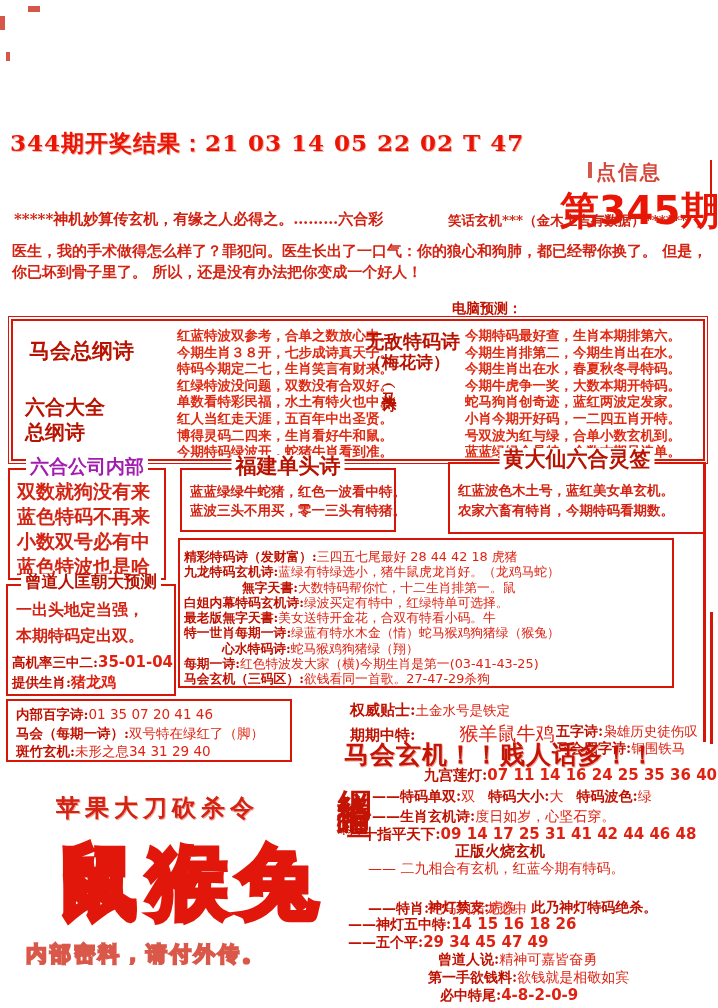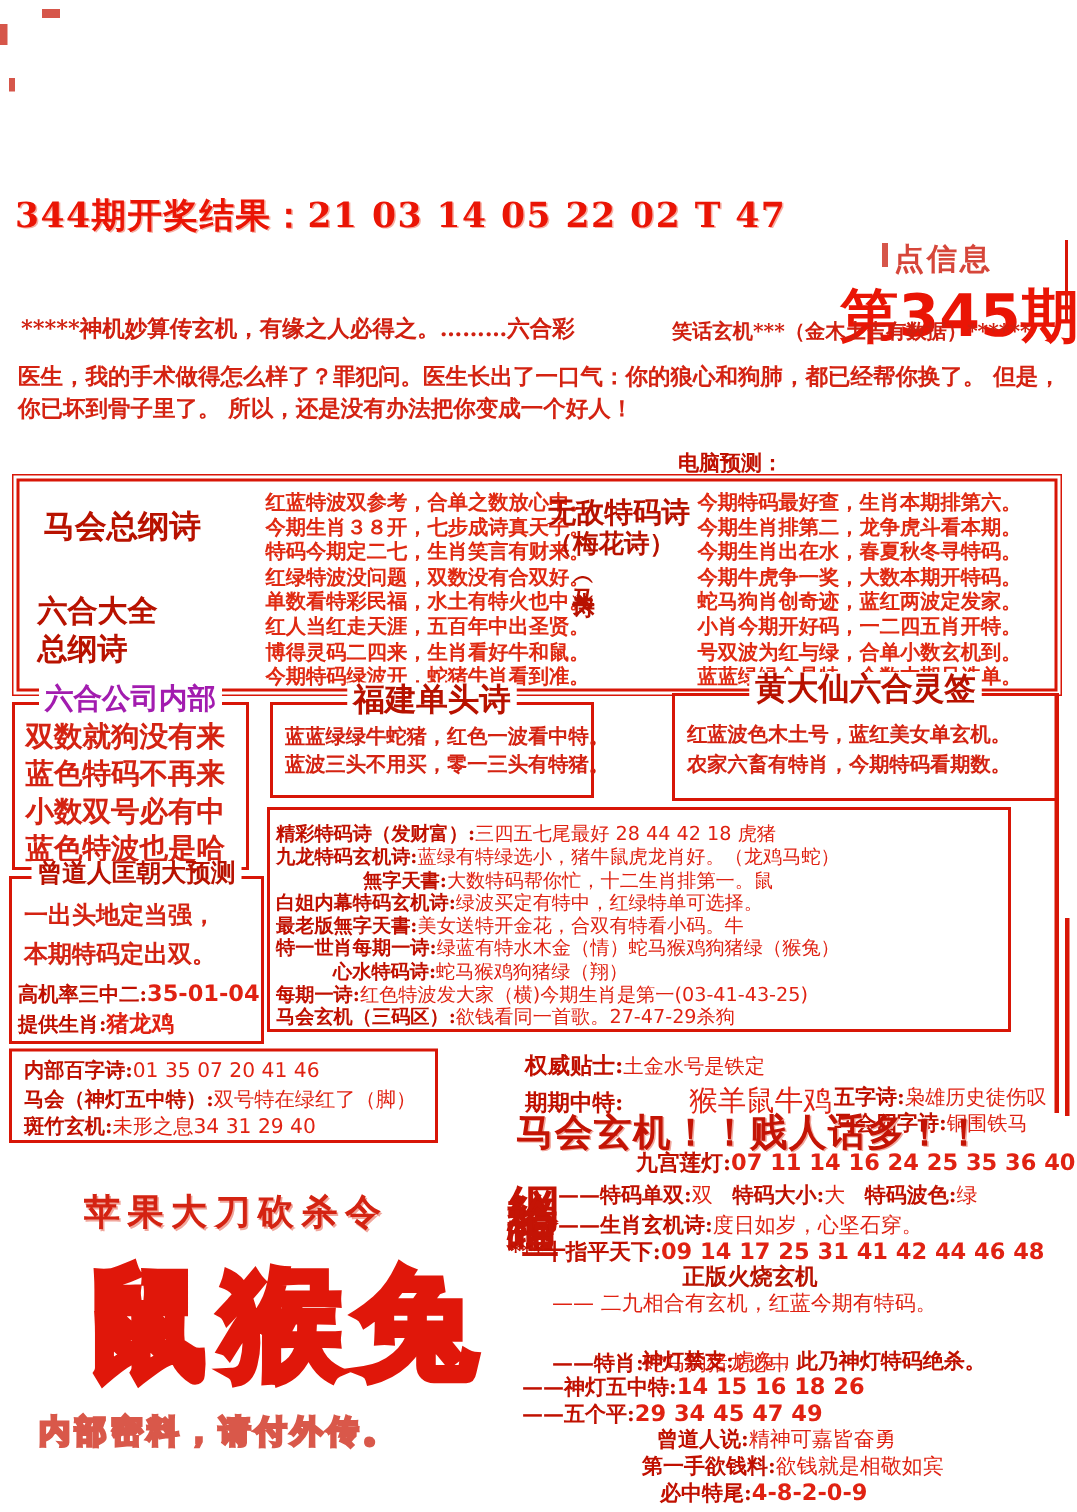--- a/index.html
+++ b/index.html
@@ -67,21 +67,21 @@
         <div class="poem">博得灵码二四来，生肖看好牛和鼠。</div>
         <div class="poem">今期特码绿波开，蛇猪牛肖看到准。</div>
       </div>
 
       <div class="abs cal nw" style="left:352px;top:8px;font-size:19px;color:#b81200;">无敌特码诗</div>
       <div class="abs cal nw" style="left:352px;top:30px;font-size:17px;color:#b81200;">（梅花诗）</div>
       <div class="abs cal vert" style="left:366px;top:58px;font-size:15px;color:#b81200;letter-spacing:2px;">（马头诗）</div>
 
       <div class="abs" style="left:452px;top:6px;">
         <div class="poem">今期特码最好查，生肖本期排第六。</div>
-        <div class="poem">今期生肖排第二，龙争虎斗看本期。</div>
+        <div class="poem">今期生肖排第二，今期生肖出在水。</div>
         <div class="poem">今期生肖出在水，春夏秋冬寻特码。</div>
         <div class="poem">今期牛虎争一奖，大数本期开特码。</div>
         <div class="poem">蛇马狗肖创奇迹，蓝红两波定发家。</div>
         <div class="poem">小肖今期开好码，一二四五肖开特。</div>
         <div class="poem">号双波为红与绿，合单小数玄机到。</div>
         <div class="poem">蓝蓝绿绿全是特，合数本期只选单。</div>
       </div>
     </div>
   </div>
 
@@ -134,21 +134,21 @@
       <span class="lbl" style="font-size:13.5px;">高机率三中二:</span><span class="val b" style="font-size:15px;">35-01-04</span>
     </div>
     <div class="abs nw" style="left:4px;top:86px;">
       <span class="lbl" style="font-size:13.5px;">提供生肖:</span><span class="val cal" style="font-size:15px;">猪龙鸡</span>
     </div>
   </div>
 
   <div class="abs sbox" style="left:6px;top:699px;width:286px;height:63px;">
     <div class="abs nw" style="left:8px;top:4px;font-size:13.5px;line-height:18.5px;">
       <div><span class="lbl">内部百字诗:</span><span class="val">01 35 07 20 41 46</span></div>
-      <div><span class="lbl">马会（神灯五中特）:</span><span class="val">双号特在绿红了（脚）</span></div>
+      <div><span class="lbl">马会（每期一诗）:</span><span class="val">双号特在绿红了（脚）</span></div>
       <div><span class="lbl">斑竹玄机:</span><span class="val">未形之息34 31 29 40</span></div>
     </div>
   </div>
 
   <div class="abs nw" style="left:350px;top:700px;">
     <span class="lbl" style="font-size:15px;">权威贴士:</span><span class="val" style="font-size:13.5px;">土金水号是铁定</span>
   </div>
   <div class="abs nw" style="left:556px;top:700px;margin-top:38px;">
     <span class="lbl" style="font-size:14px;">马会四字诗:</span><span class="val" style="font-size:13.5px;">铜围铁马</span>
   </div>

